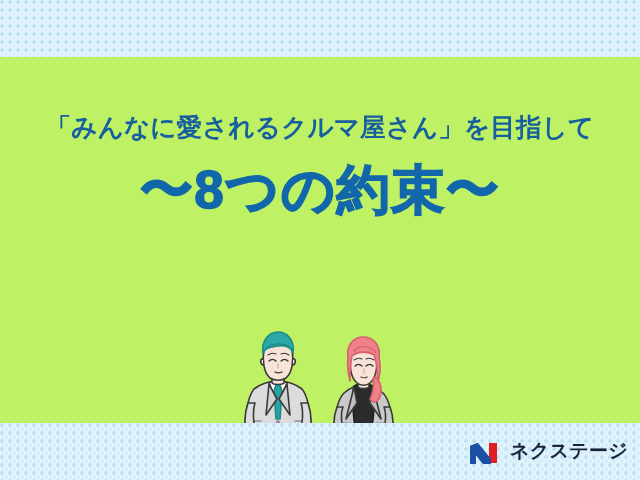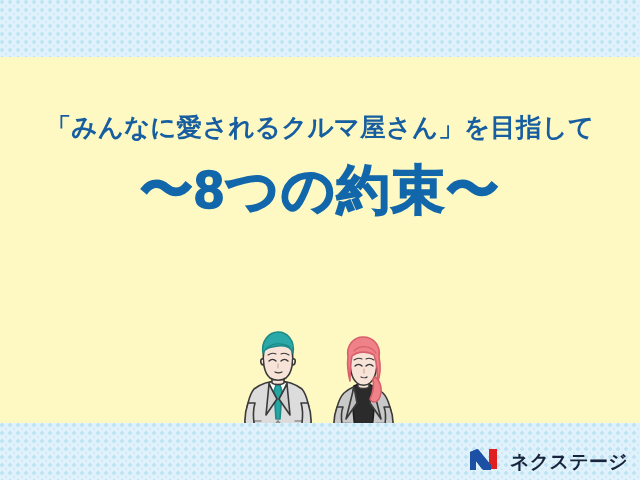--- a/index.html
+++ b/index.html
@@ -36,21 +36,21 @@
   #band-top    { top: 0;    height: 57px; }
   #band-bottom { top: 423px; height: 57px; }
 
   
   #content-panel {
     position: absolute;
     left: 0;
     top: 57px;
     width: 640px;
     height: 366px;
-    background: #fef9c3;
+    background: #bef264;
   }
 
   
   #headline-block {
     position: absolute;
     left: 0;
     top: 56px;
     width: 640px;
     text-align: center;
   }
@@ -82,21 +82,21 @@
     height: 160px;
   }
   #illustration svg { display: block; }
 
   
   #brand-logo {
     position: absolute;
     right: 12px;
     bottom: 9px;
     display: flex;
-    align-items: flex-end;
+    align-items: flex-start;
     gap: 6px;
     height: 30px;
     padding-left: 40px;
   }
   #brand-mark { display: block; }
   #brand-wordmark {
     color: #16243c;
     font-size: 19px;
     font-weight: 700;
     letter-spacing: 0.3px;

